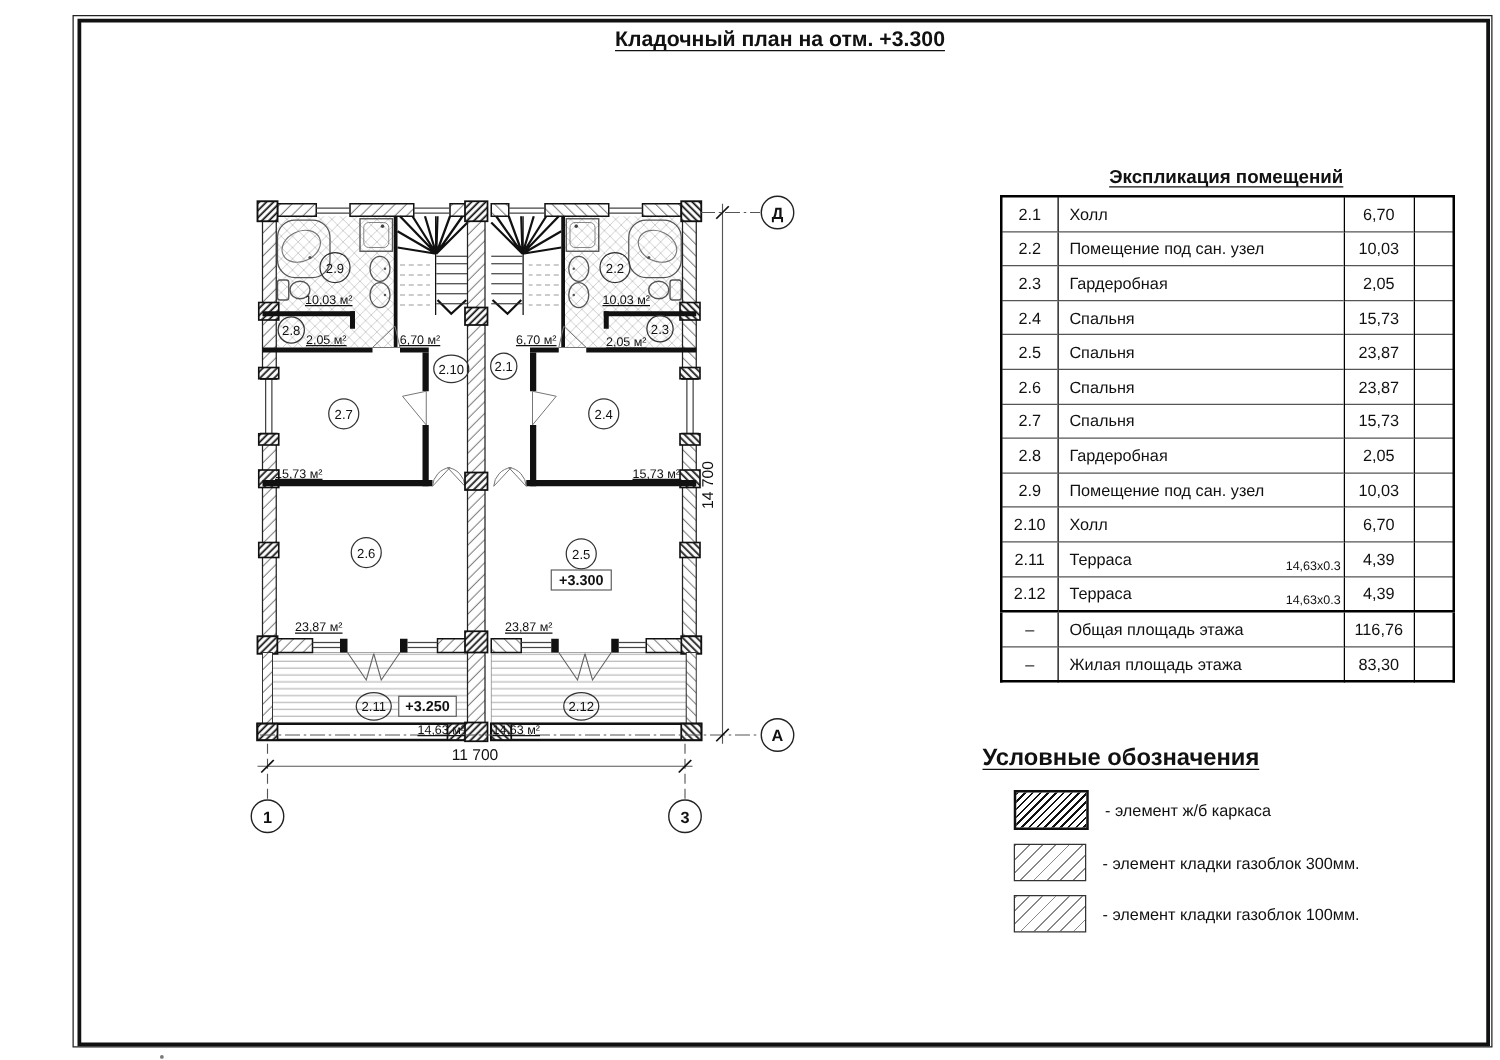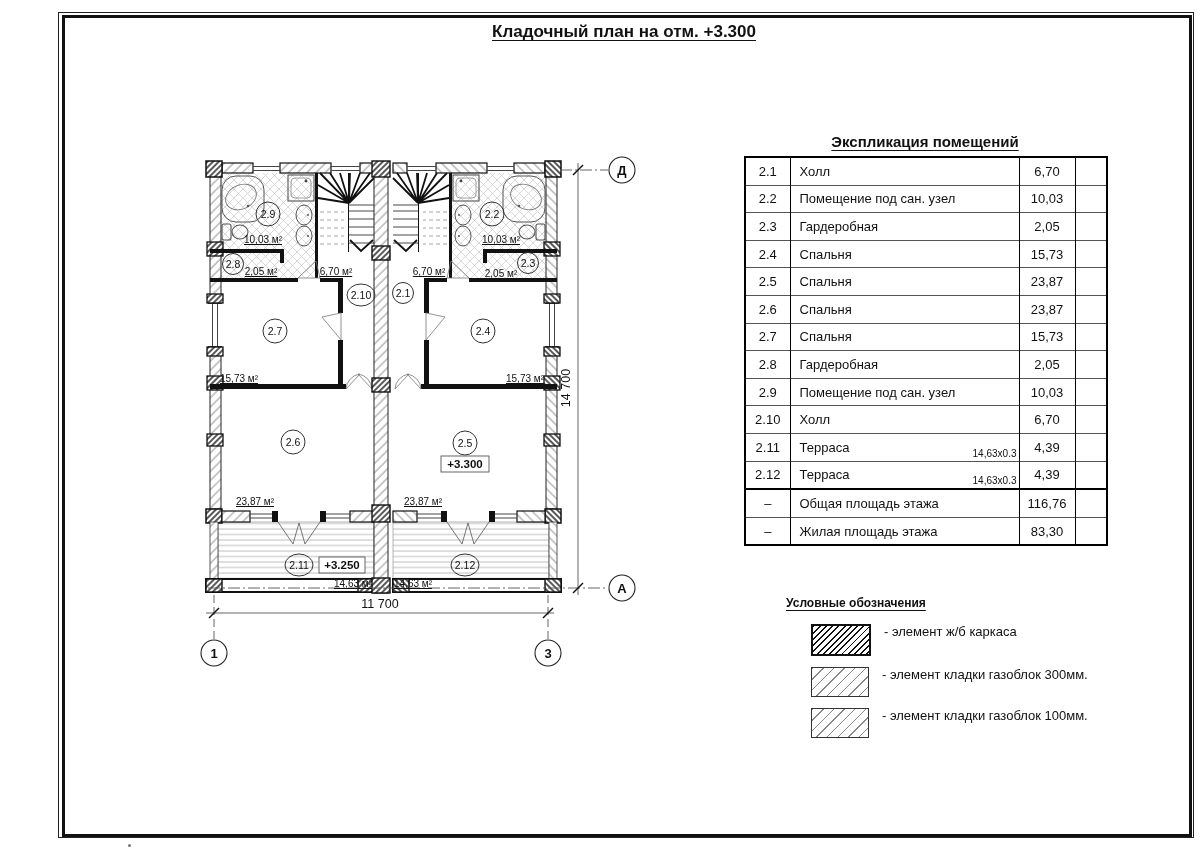--- a/index.html
+++ b/index.html
@@ -6,42 +6,42 @@
     font-family:"Liberation Sans",sans-serif;color:#111;overflow:hidden;position:relative;}
   .frame-outer{position:absolute;left:58px;top:12px;width:1134px;height:824px;border:1px solid #222;}
   .frame-inner{position:absolute;left:62px;top:15px;width:1124px;height:816px;border:3px solid #111;}
   .artifact{position:absolute;left:128px;top:844px;width:3px;height:3px;border-radius:50%;background:#777;}
   .sheet-title{position:absolute;left:398px;top:22px;width:452px;text-align:center;
     font-size:17px;font-weight:bold;line-height:20px;}
   .sheet-title div{text-decoration:underline;text-underline-offset:3px;}
   svg.plan{position:absolute;left:0;top:0;width:1200px;height:848px;}
 
   
-  .spec{position:absolute;left:744px;top:133px;width:362px;}
+  .spec{position:absolute;left:800px;top:133px;width:362px;}
   .spec-title{text-align:center;font-size:15px;font-weight:bold;text-decoration:underline;
     text-underline-offset:3px;margin-bottom:6px;}
   table.spec-tbl{table-layout:fixed;width:362px;border-collapse:collapse;border:2px solid #000;}
   .spec-tbl col.c-num{width:45px;} .spec-tbl col.c-name{width:229px;}
   .spec-tbl col.c-area{width:56px;} .spec-tbl col.c-cat{width:32px;}
   .spec-tbl th{font-weight:normal;white-space:pre-line;vertical-align:middle;text-align:center;
     height:40px;font-size:10px;line-height:11px;border:1px solid #000;border-bottom:2px solid #000;}
   .spec-tbl th.h-name{font-size:11px;}
   .spec-tbl td{height:24.6px;font-size:13px;vertical-align:middle;
     border-left:1.5px solid #000;border-right:1.5px solid #000;border-top:1px solid #555;}
   .spec-tbl td.num,.spec-tbl td.area{text-align:center;}
   .spec-tbl td.name{padding-left:9px;}
   .spec-tbl tr.sep td{border-top:2px solid #000;}
   .namewrap{display:flex;align-items:flex-end;}
   .namewrap .note{margin-left:auto;font-size:10px;padding-right:1px;transform:translateY(4px);}
 
   
   .legend{position:absolute;left:770px;top:596px;width:400px;}
-  .legend-title{margin-left:16px;font-size:12px;font-weight:bold;text-decoration:underline;
+  .legend-title{margin-left:16px;font-size:19px;font-weight:bold;text-decoration:underline;
     text-underline-offset:3px;margin-bottom:14px;}
-  .legend-item{display:flex;margin-bottom:11px;padding-left:41px;}
+  .legend-item{display:flex;align-items:center;margin-bottom:11px;padding-left:41px;}
   .swatch{width:56px;height:28px;margin-right:13px;flex:none;}
   .hatch-dense{border:2px solid #111;
     background:repeating-linear-gradient(135deg,#111 0px,#111 1.4px,#fff 1.4px,#fff 4.4px);}
   .hatch-light{border:1px solid #333;
     background:repeating-linear-gradient(135deg,#888 0px,#888 1px,#fff 1px,#fff 7.5px);}
   .legend-label{font-size:13px;}
 </style>
 </head>
 <body>
 

